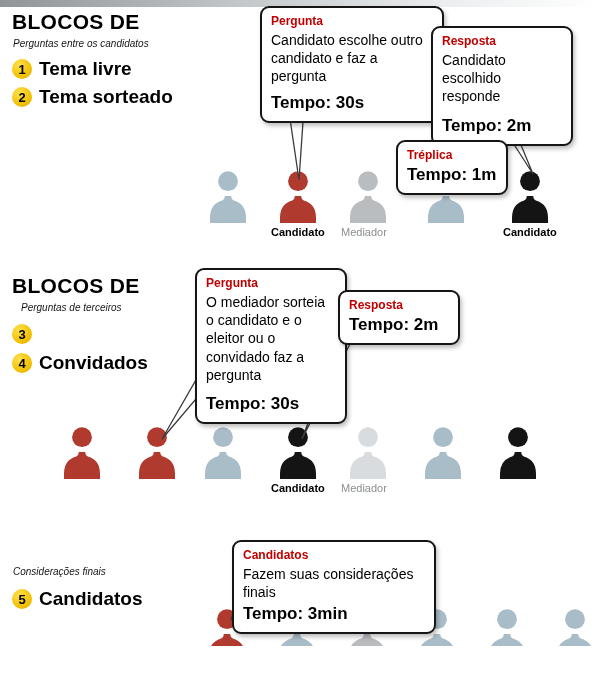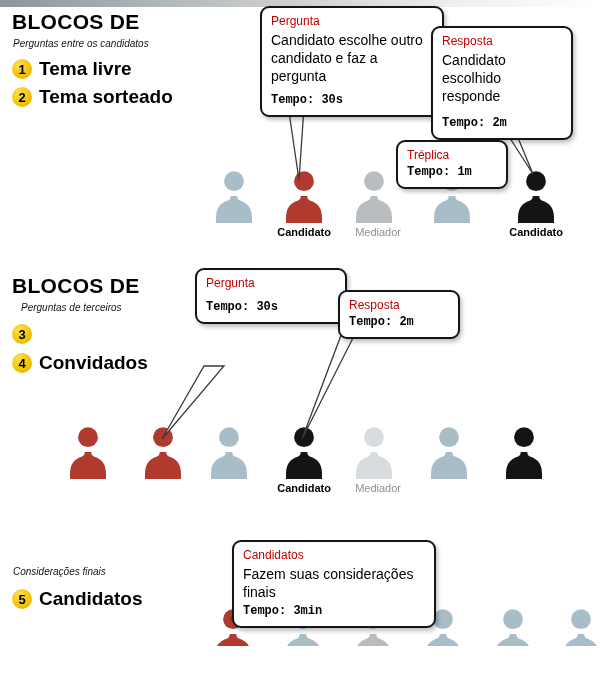--- a/index.html
+++ b/index.html
@@ -24,28 +24,28 @@
   .badge {
     width:20px; height:20px; border-radius:50%; flex:0 0 20px;
     background:radial-gradient(circle at 35% 30%, #ffdf4d, #f0bf00 65%, #d9a300);
     color:#000; font-size:13px; font-weight:bold;
     display:flex; align-items:center; justify-content:center;
   }
   .callout {
     position:absolute; background:#fff; border:2px solid #151515; border-radius:9px;
     padding:6px 9px 8px; box-shadow:2px 3px 4px rgba(0,0,0,0.25); z-index:10;
   }
-  .callout .title { color:#c00000; font-weight:normal; font-size:12px; margin-bottom:3px; }
+  .callout .title { color:#c00000; font-weight:bold; font-size:12px; margin-bottom:3px; }
   .callout .body  { font-size:14px; line-height:1.3; color:#000; }
-  .callout .tempo { font-size:12px; font-weight:bold; color:#000; margin-top:7px;font-family:Liberation Mono, monospace; }
+  .callout .tempo { font-size:17px; font-weight:bold; color:#000; margin-top:7px; }
   .callout.small .tempo { margin-top:3px; }
   .callout.tall  .tempo { margin-top:10px; }
   .figure {
     position:absolute; width:60px; display:flex; flex-direction:column;
-    align-items:flex-end; z-index:1;
+    align-items:flex-start; z-index:1;
   }
   .bust { width:54px; height:56px; display:block; }
   .fig-label { font-size:11px; margin-top:2px; white-space:nowrap; color:#000; }
   .fig-label.strong { font-weight:bold; color:#000; }
   .fig-label.muted  { color:#8b8f92; font-weight:normal; }
   #tails { position:absolute; left:0; top:0; width:600px; height:690px; z-index:5; pointer-events:none; }
   #tails polygon { fill:#ffffff; stroke:#3a3a3a; stroke-width:1.3; }
 </style>
 </head>
 <body>
@@ -273,20 +273,21 @@
   </div>
 
 
   <div class="callout small" style="left:396px; top:140px; width:90px">
     <div class="title">Tréplica</div>
     <div class="tempo">Tempo: 1m</div>
   </div>
 
   <div class="callout tall" style="left:195px; top:268px; width:130px">
     <div class="title">Pergunta</div>
+    <div class="body">O mediador sorteia o candidato e o eleitor ou o convidado faz a pergunta</div>
     <div class="tempo">Tempo: 30s</div>
   </div>
 
   <div class="callout small" style="left:338px; top:290px; width:100px">
 
     <div class="title">Resposta</div>
     <div class="tempo">Tempo: 2m</div>
   </div>
 
   <div class="callout small" style="left:232px; top:540px; width:182px">

